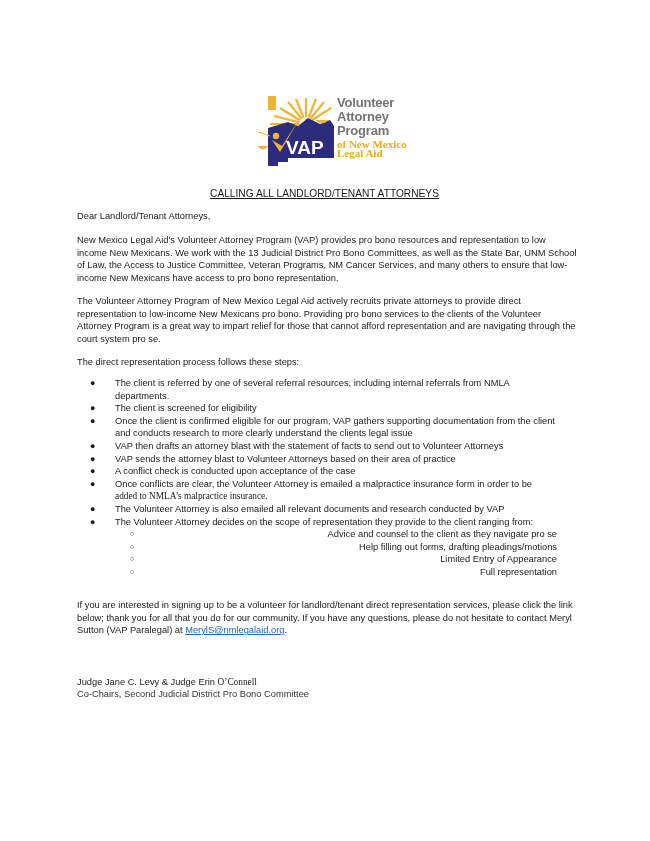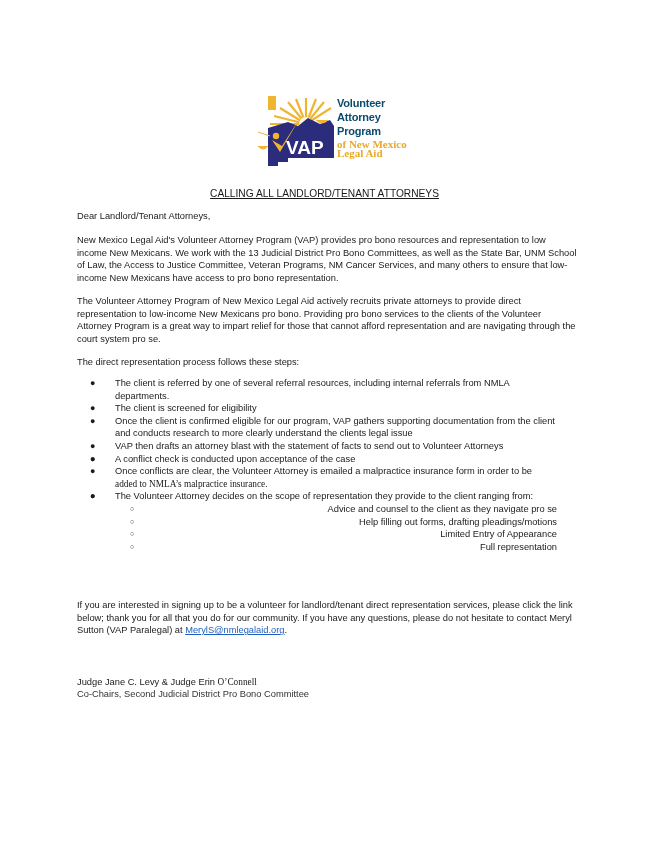--- a/index.html
+++ b/index.html
@@ -2,21 +2,21 @@
 <html><head>
   <meta charset="utf-8">
   <style>
     html, body { margin: 0; padding: 0; background: #ffffff; }
     body { width: 650px; height: 841px; position: relative; overflow: hidden;
            font-family: "Liberation Sans", sans-serif; color: #1a1a1a; }
     .page { position: absolute; left: 0; top: 0; width: 650px; height: 841px; }
     .logo { position: absolute; left: 258px; top: 96px; width: 150px; height: 72px; }
     .logo-text { position: absolute; left: 79px; top: 0px; }
     .logo-line { font-family: "Liberation Sans", sans-serif; font-weight: bold;
-                 color: #0c4a6e; font-size: 11px; line-height: 14px; letter-spacing: -0.2px; }
+                 color: #737373; font-size: 13px; line-height: 14px; letter-spacing: -0.2px; }
     .logo-sub { font-family: "Liberation Serif", serif; font-weight: bold;
                 color: #e8a92a; font-size: 11px; line-height: 9px; }
     .title { position: absolute; left: 0; width: 594px; top: 188px; text-align: center;
              font-size: 10.2px; }
     .title span { text-decoration: underline; padding-left: 55px; }
     .text { position: absolute; left: 77px; width: 500px; font-size: 9.3px; line-height: 12.6px; }
     ul { margin: 0; padding: 0; list-style: none; }
     .bullet { position: relative; padding-left: 38px; line-height: 12.6px; }
     .bullet .dot { position: absolute; left: 13px; top: 0; font-size: 9px; }
     .sub { position: relative; padding-left: 76px; line-height: 12.6px; text-align: right; }
@@ -78,24 +78,24 @@
 
   <div class="text" style="top:295px;">The Volunteer Attorney Program of New Mexico Legal Aid actively recruits private attorneys to provide direct representation to low-income New Mexicans pro bono. Providing pro bono services to the clients of the Volunteer Attorney Program is a great way to impart relief for those that cannot afford representation and are navigating through the court system pro se.</div>
 
   <div class="text" style="top:356px;">The direct representation process follows these steps:</div>
 
   <ul class="text" style="top:377px; left:77px; width:480px;">
     <li class="bullet"><span class="dot">●</span><span>The client is referred by one of several referral resources, including internal referrals from NMLA departments.</span></li>
     <li class="bullet"><span class="dot">●</span><span>The client is screened for eligibility</span></li>
     <li class="bullet"><span class="dot">●</span><span>Once the client is confirmed eligible for our program, VAP gathers supporting documentation from the client and conducts research to more clearly understand the clients legal issue</span></li>
     <li class="bullet"><span class="dot">●</span><span>VAP then drafts an attorney blast with the statement of facts to send out to Volunteer Attorneys</span></li>
-    <li class="bullet"><span class="dot">●</span></li>
+    <li class="bullet"><span class="dot">●</span><span>VAP sends the attorney blast to Volunteer Attorneys based on their area of practice</span></li>
     <li class="bullet"><span class="dot">●</span><span>A conflict check is conducted upon acceptance of the case</span></li>
     <li class="bullet"><span class="dot">●</span><span>Once conflicts are clear, the Volunteer Attorney is emailed a malpractice insurance form in order to be</span><br><span class="serif">added to NMLA’s malpractice insurance.</span></li>
-    <li class="bullet"><span class="dot">●</span></li>
+    <li class="bullet"><span class="dot">●</span><span>The Volunteer Attorney is also emailed all relevant documents and research conducted by VAP</span></li>
     <li class="bullet"><span class="dot">●</span><span>The Volunteer Attorney decides on the scope of representation they provide to the client ranging from:</span></li>
     <li class="sub"><span class="circ">○</span><span>Advice and counsel to the client as they navigate pro se</span></li>
     <li class="sub"><span class="circ">○</span><span>Help filling out forms, drafting pleadings/motions</span></li>
     <li class="sub"><span class="circ">○</span><span>Limited Entry of Appearance</span></li>
     <li class="sub"><span class="circ">○</span><span>Full representation</span></li>
   </ul>
 
   <div class="text" style="top:599px;">
     <span>If you are interested in signing up to be a volunteer for landlord/tenant direct representation services, please click the link below; thank you for all that you do for our community. If you have any questions, please do not hesitate to contact Meryl Sutton (VAP Paralegal) at </span><a class="link">MerylS@nmlegalaid.org</a><span>.</span>
   </div>

